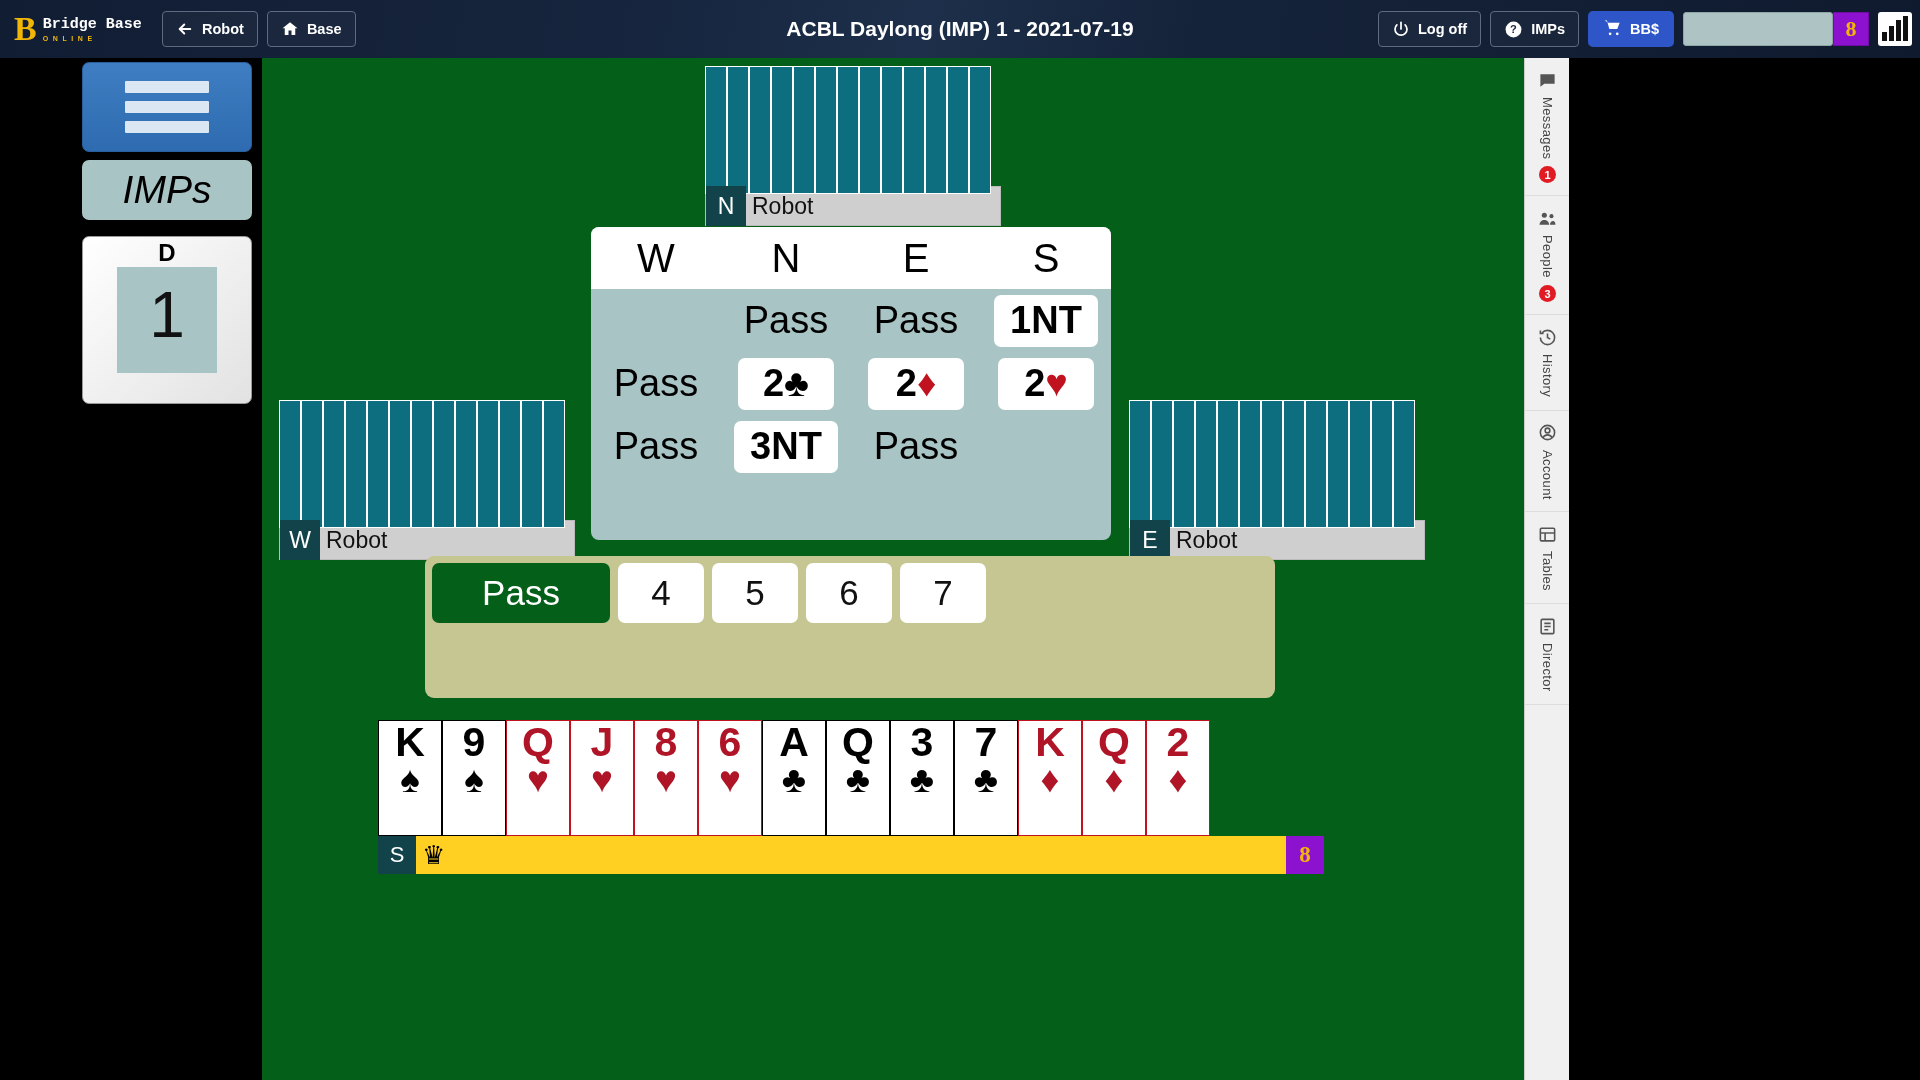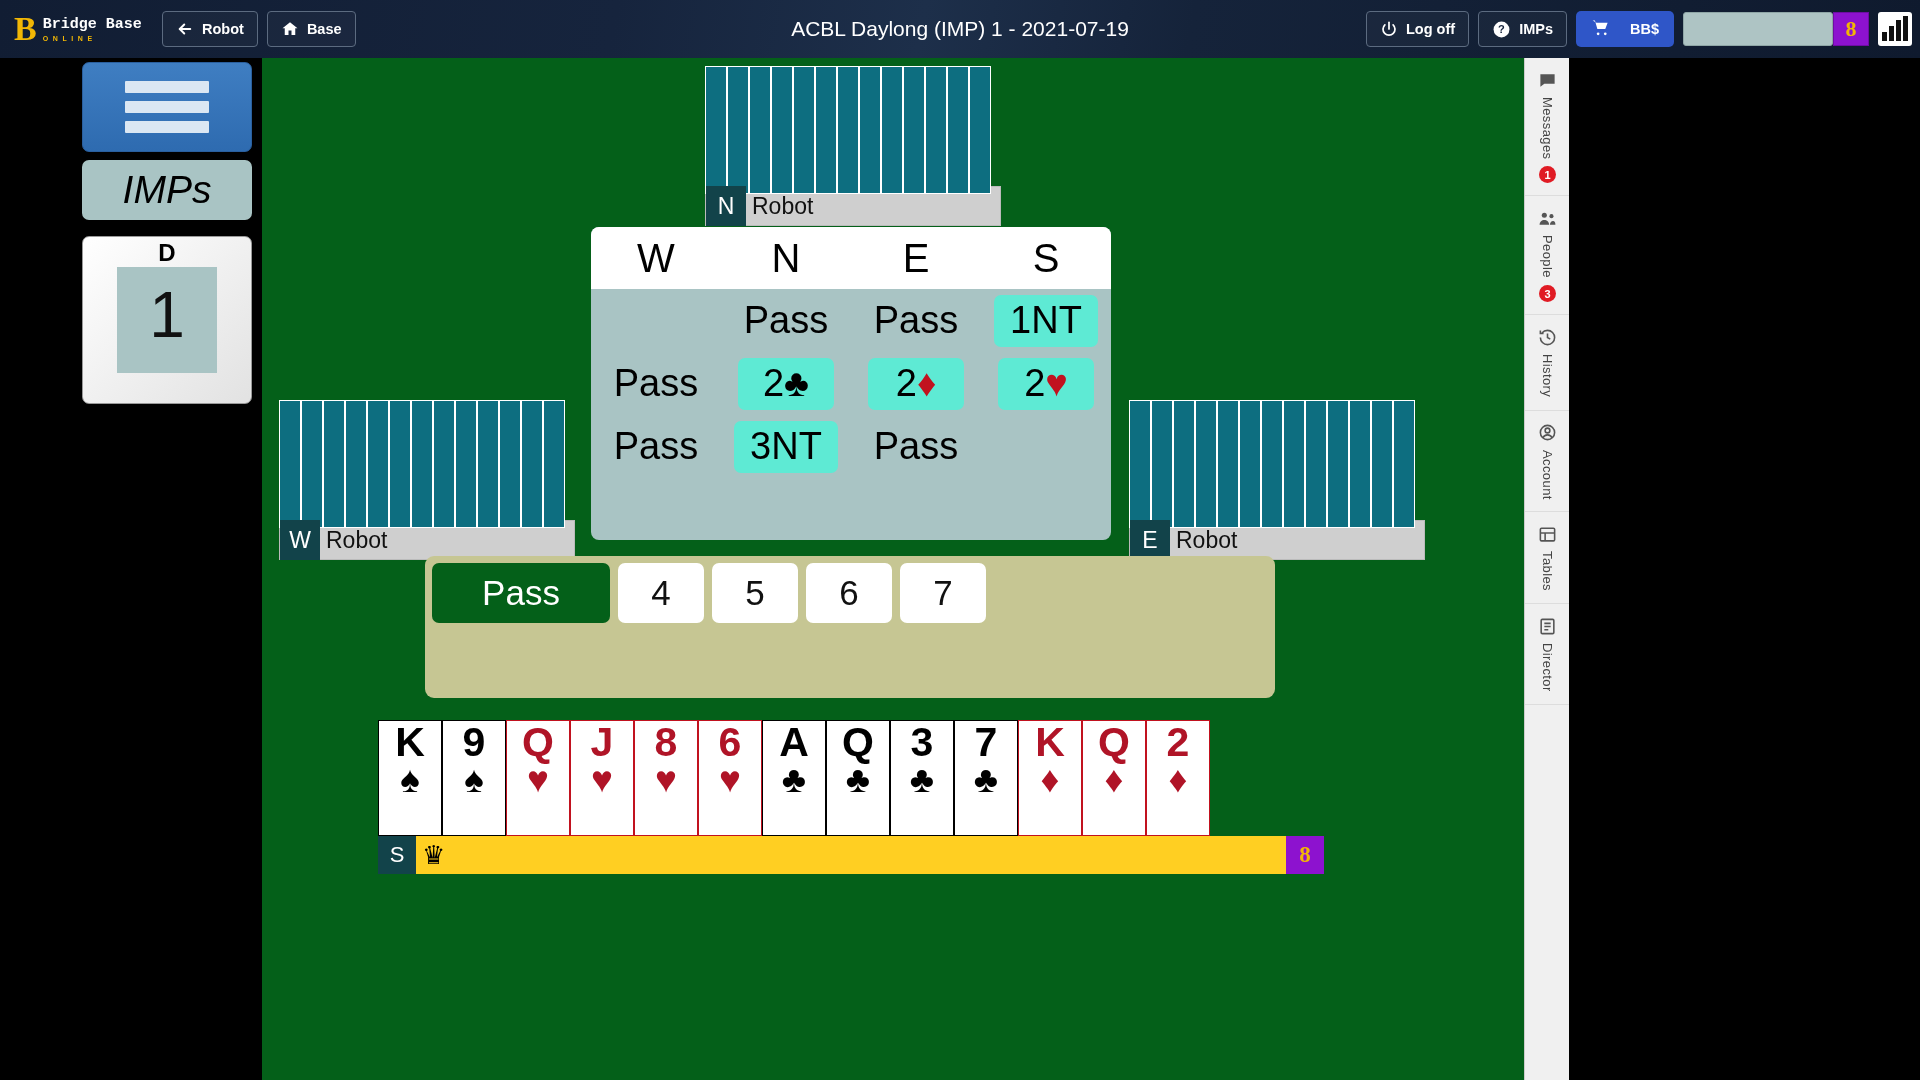--- a/index.html
+++ b/index.html
@@ -30,26 +30,26 @@
     height:36px; border:1px solid #5c6b80; border-radius:4px;
     background:rgba(255,255,255,0.03); color:#fff;
     display:flex; align-items:center; gap:8px; padding:0 13px;
     font-size:14.5px; font-weight:bold; cursor:pointer;
   }
   .hbtn .ic { display:flex; align-items:center; }
   .hdr-left-btns { display:flex; gap:9px; margin-left:8px; }
   .hdr-title {
     position:absolute; left:0; right:0; top:0; height:58px;
     display:flex; align-items:center; justify-content:center;
-    color:#fff; font-size:21px; font-weight:normal; pointer-events:none;
+    color:#fff; font-size:21px; font-weight:bold; pointer-events:none;
   }
   .hdr-right { margin-left:auto; display:flex; align-items:center; gap:9px; padding-right:8px; z-index:3;}
   .bbs-btn {
     height:36px; background:#2f56c8; border:none; border-radius:5px; color:#fff;
-    display:flex; align-items:center; gap:20px; padding:0 15px;
+    display:flex; align-items:center; gap:8px; padding:0 15px;
     font-size:14.5px; font-weight:bold; cursor:pointer;
   }
   .acct-bar {
     height:34px; width:150px; background:#aec4c4; border-radius:3px;
     border:1px solid #8fa6a6;
   }
   .acct-badge {
     height:34px; width:36px; background:#8d12cf; display:flex; align-items:center;
     justify-content:center; color:#f2b705; font-size:22px; font-weight:bold;
     border:1px solid #6f0ca3;
@@ -136,23 +136,23 @@
     flex:1; display:flex; align-items:center; justify-content:center;
     font-size:40px; color:#000;
   }
   .auction-body { padding:0; }
   .arow { display:flex; height:63px; }
   .acell {
     flex:1; display:flex; align-items:center; justify-content:center;
     font-size:38px; color:#000; position:relative;
   }
   .acell.chip > span {
-    background:#5eead4; border-radius:7px; padding:4px 16px;
+    background:#ffffff; border-radius:7px; padding:4px 16px;
     display:inline-flex; align-items:center; justify-content:center;
-    min-width:96px; height:52px; font-size:38px;
+    min-width:96px; height:52px; font-size:38px;font-weight:bold;
   }
   .suit-red { color:#c1121f; }
   .suit-blk { color:#000; }
 
   
   .bidbox {
     position:absolute; left:163px; top:498px; width:850px; height:142px;
     background:#c6c693; border-radius:9px; padding:7px;
   }
   .bidrow { display:flex; gap:8px; }

